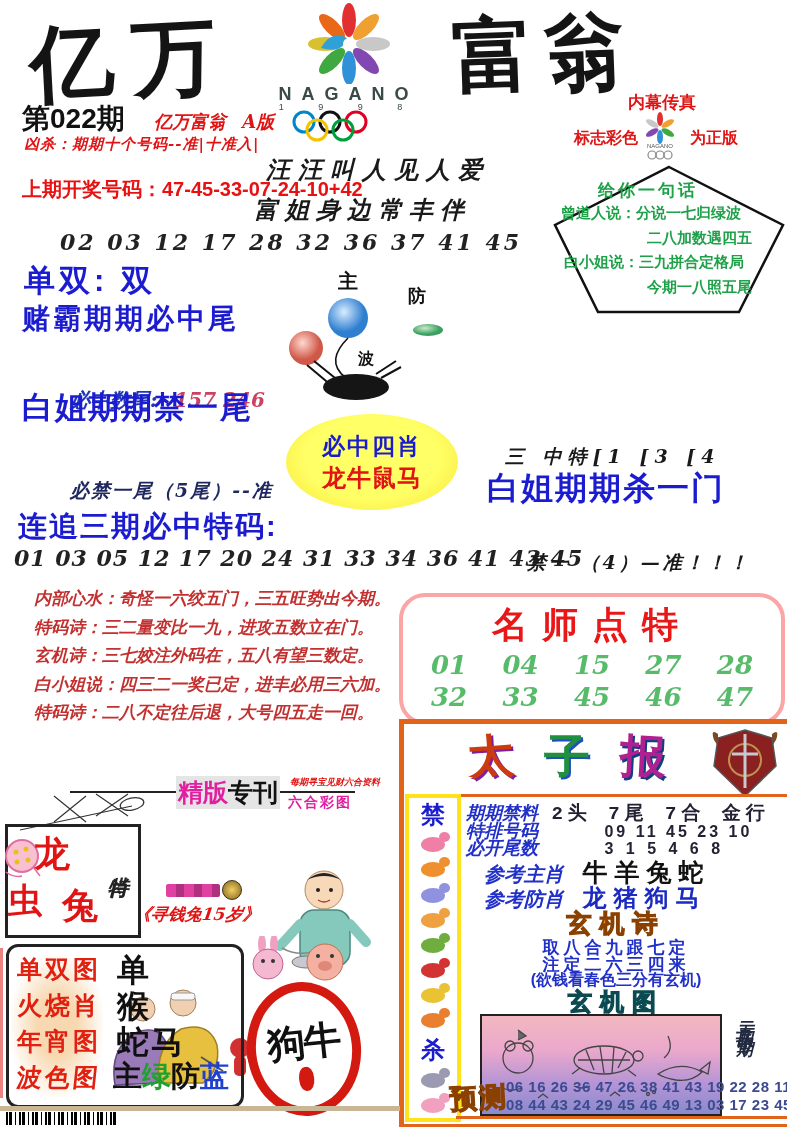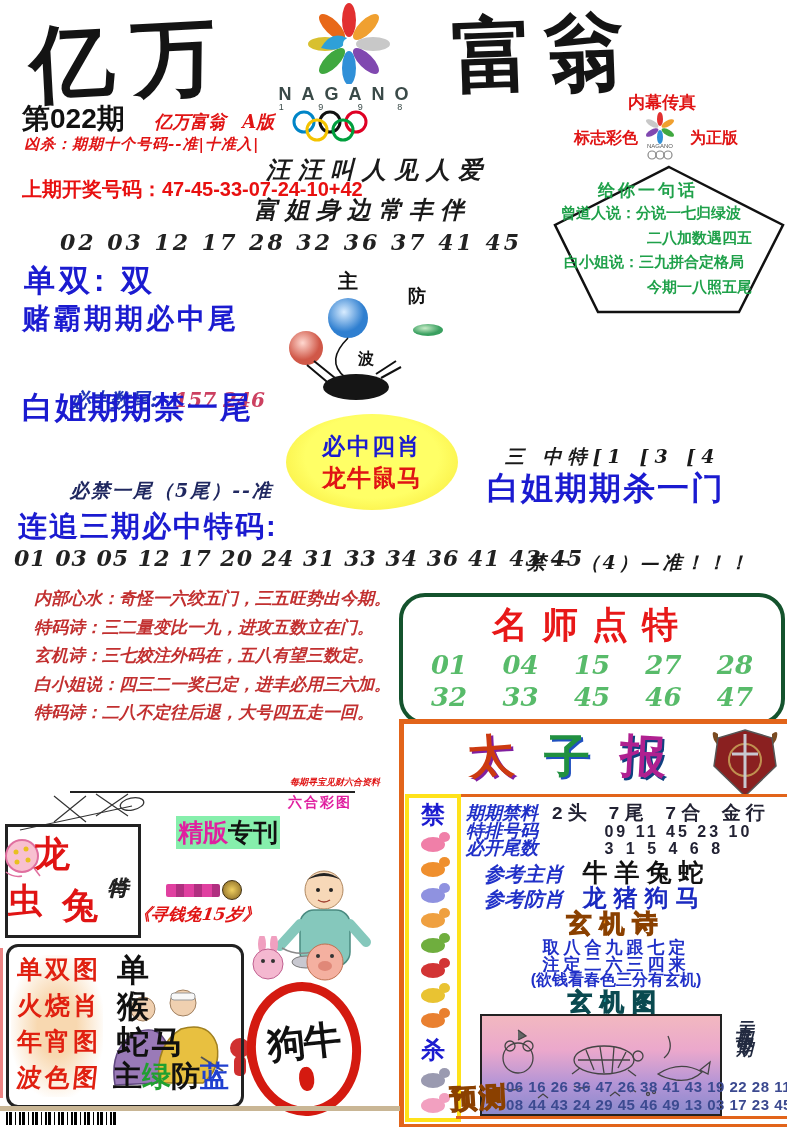--- a/index.html
+++ b/index.html
@@ -154,21 +154,21 @@
   <div class="abs hand" style="left:527px;top:550px;font-size:19px;font-weight:bold;color:#1a1a1a;letter-spacing:3px;">禁一 （4）—准！！！</div>
 
   <div class="abs hand" style="left:34px;top:584px;">
     <div class="poem-line">内部心水：奇怪一六绞五门，三五旺势出今期。</div>
     <div class="poem-line">特码诗：三二量变比一九，进攻五数立在门。</div>
     <div class="poem-line">玄机诗：三七姣注外码在，五八有望三数定。</div>
     <div class="poem-line">白小姐说：四三二一奖已定，进丰必用三六加。</div>
     <div class="poem-line">特码诗：二八不定往后退，大号四五走一回。</div>
   </div>
 
-  <div class="abs" style="left:399px;top:593px;width:378px;height:124px;border:4px solid #14532d;border-radius:26px;background:#fff;">
+  <div class="abs" style="left:399px;top:593px;width:378px;height:124px;border:4px solid #fca5a5;border-radius:26px;background:#fff;">
     <div style="text-align:center;margin-top:4px;font-size:36px;font-weight:900;color:#e81818;letter-spacing:14px;font-family:'DejaVu Serif',serif;">名师点特</div>
     <div style="display:flex;justify-content:space-between;margin:0 28px;">
       <span class="mingshi-num">01</span>
       <span class="mingshi-num">04</span>
       <span class="mingshi-num">15</span>
       <span class="mingshi-num">27</span>
       <span class="mingshi-num">28</span>
     </div>
     <div style="display:flex;justify-content:space-between;margin:2px 28px 0;">
       <span class="mingshi-num">32</span>
@@ -261,21 +261,21 @@
     </div>
     <div class="abs hand" style="left:330px;top:284px;height:112px;writing-mode:vertical-rl;font-size:17px;font-weight:900;color:#222a40;letter-spacing:3px;">二五三四中今期</div>
 
     <div class="oline" style="position:absolute;left:52px;top:392px;right:2px;"></div>
     <div class="abs bubble-orange" style="left:46px;top:356px;font-size:27px;letter-spacing:2px;transform:rotate(-3deg);">预测</div>
     <div class="abs yuce-row" style="left:102px;top:354px;">06 16 26 36 47 26 38 41 43 19 22 28 11</div>
     <div class="abs yuce-row" style="left:102px;top:372px;">08 44 43 24 29 45 46 49 13 03 17 23 45</div>
   </div>
 
   <div class="abs" style="left:70px;top:791px;width:285px;height:2px;background:#222;"></div>
-  <div class="abs" style="left:176px;top:816px;background:#86efac;padding:0 2px;">
+  <div class="abs" style="left:176px;top:776px;background:#e5e5e5;padding:0 2px;">
     <span style="font-size:25px;font-weight:900;color:#e020a0;">精版</span><span style="font-size:25px;font-weight:900;color:#111;">专刊</span>
   </div>
   <div class="abs hand" style="left:290px;top:776px;font-size:9px;font-weight:bold;color:#e01414;">每期寻宝见财六合资料</div>
   <div class="abs" style="left:288px;top:794px;font-size:14px;font-weight:900;color:#e020a0;letter-spacing:2px;">六合彩图</div>
 
   <svg width="160" height="44" viewBox="0 0 160 44" style="position:absolute;left:12px;top:792px;">
     <g stroke="#333" stroke-width="1.2" fill="none">
       <line x1="8" y1="38" x2="120" y2="14"></line>
       <path d="M42,4 L74,30 M74,4 L42,30 M84,2 L116,24 M116,2 L84,24"></path>
       <ellipse cx="120" cy="12" rx="12" ry="6" transform="rotate(-12 120 12)"></ellipse>

